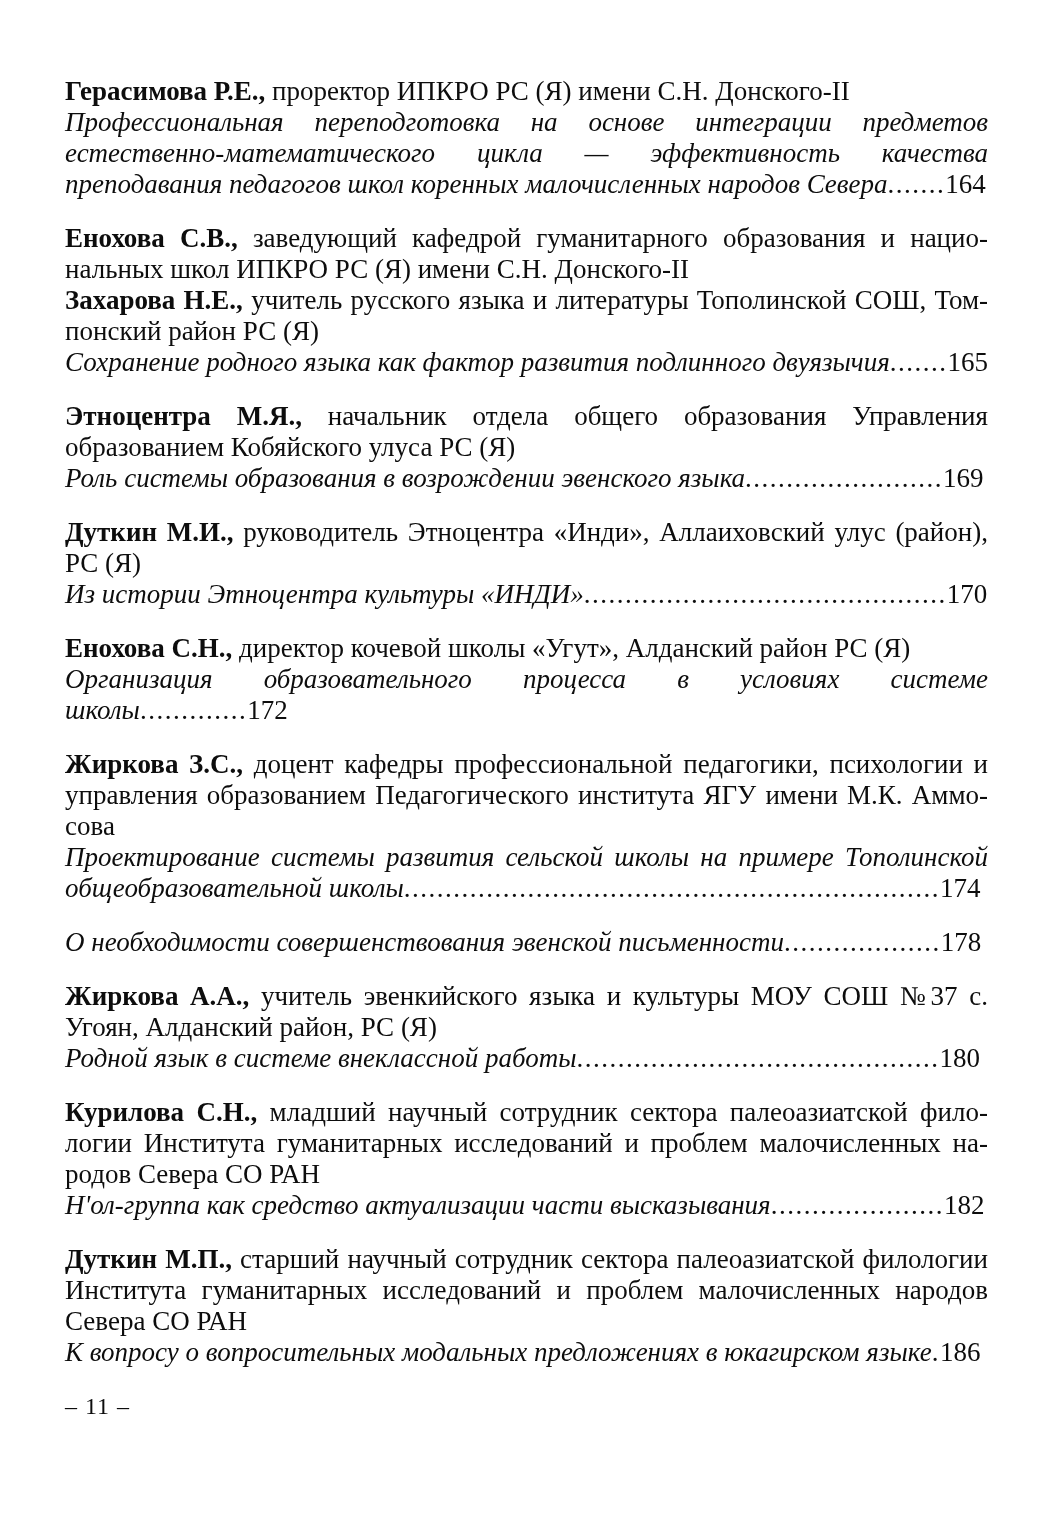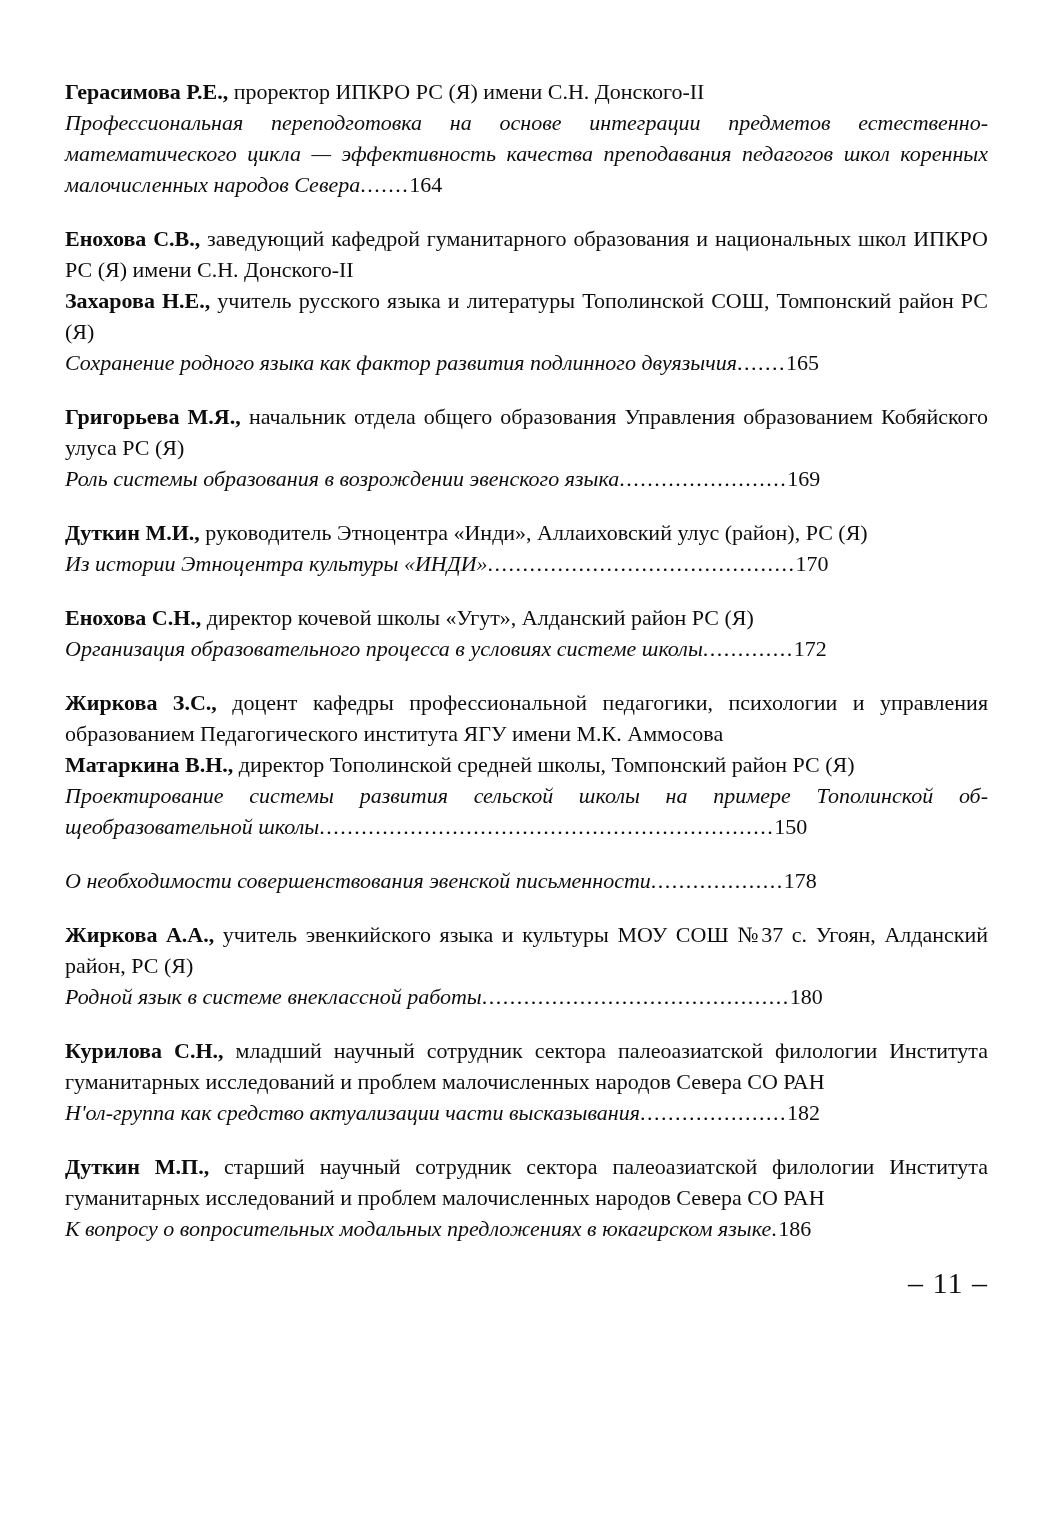--- a/index.html
+++ b/index.html
@@ -10,32 +10,32 @@
     color: #0d0d0d;
     overflow: hidden;
   }
   .page {
     position: absolute;
     left: 65px; top: 76px;
     width: 923px;
   }
   .entry { margin-bottom: 23px; }
   .author-line, .title-line {
-    font-size: 22px;
+    font-size: 27px;
     line-height: 31px;
     text-align: justify;
   }
   .author-name { font-weight: 700; }
   .title-line { font-style: italic; font-family: Liberation Serif, serif; }
   .dots, .page-num { font-style: normal; }
   .dots { letter-spacing: 1.5px; }
   .page-footer {
     margin-top: 5px;
-    text-align: right;
-    font-size: 30px;
+    text-align: left;
+    font-size: 24px;
     line-height: 31px;
     letter-spacing: 1px;
   }
 </style>
 </head>
 <body>
 
 <main class="page">
   <section id="toc-list">
   <article class="entry">
@@ -47,42 +47,41 @@
   <article class="entry">
 
   <p class="author-line"><b class="author-name">Енохова С.В.,</b><span class="author-role"> заведующий кафедрой гуманитарного образования и нацио­нальных школ ИПКРО РС (Я) имени С.Н. Донского-II</span></p>
 
   <p class="author-line"><b class="author-name">Захарова Н.Е.,</b><span class="author-role"> учитель русского языка и литературы Тополинской СОШ, Том­понский район РС (Я)</span></p>
 <p class="title-line"><span class="title-text">Сохранение родного языка как фактор развития подлинного двуязычия</span><span class="dots">.......</span><span class="page-num">165</span></p>
   </article>
 
   <article class="entry">
 
-  <p class="author-line"><b class="author-name">Григорьева М.Я.,</b><span class="author-role"> начальник отдела общего образования Управления образова­нием Кобяйского улуса РС (Я)</span></p>
+  <p class="author-line"><b class="author-name">Этноцентра М.Я.,</b><span class="author-role"> начальник отдела общего образования Управления образова­нием Кобяйского улуса РС (Я)</span></p>
 <p class="title-line"><span class="title-text">Роль системы образования в возрождении эвенского языка</span><span class="dots">........................</span><span class="page-num">169</span></p>
   </article>
 
   <article class="entry">
 
   <p class="author-line"><b class="author-name">Дуткин М.И.,</b><span class="author-role"> руководитель Этноцентра «Инди», Аллаиховский улус (район), РС (Я)</span></p>
 <p class="title-line"><span class="title-text">Из истории Этноцентра культуры «ИНДИ»</span><span class="dots">............................................</span><span class="page-num">170</span></p>
   </article>
 
   <article class="entry">
 
   <p class="author-line"><b class="author-name">Енохова С.Н.,</b><span class="author-role"> директор кочевой школы «Угут», Алданский район РС (Я)</span></p>
 <p class="title-line"><span class="title-text">Организация образовательного процесса в условиях системе школы</span><span class="dots">.............</span><span class="page-num">172</span></p>
   </article>
 
   <article class="entry">
 
   <p class="author-line"><b class="author-name">Жиркова З.С.,</b><span class="author-role"> доцент кафедры профессиональной педагогики, психологии и управления образованием Педагогического института ЯГУ имени М.К. Аммо­сова</span></p>
 
-  <p class="author-line"><b class="author-name">Матаркина В.Н.,</b><span class="author-role"> директор Тополинской средней школы, Томпонский район РС (Я)</span></p>
-<p class="title-line"><span class="title-text">Проектирование системы развития сельской школы на примере Тополинской об­щеобразовательной школы</span><span class="dots">.................................................................</span><span class="page-num">150</span></p>
+<p class="title-line"><span class="title-text">Проектирование системы развития сельской школы на примере Тополинской об­щеобразовательной школы</span><span class="dots">.................................................................</span><span class="page-num">174</span></p>
   </article>
 
   <article class="entry">
 
 <p class="title-line"><span class="title-text">О необходимости совершенствования эвенской письменности</span><span class="dots">...................</span><span class="page-num">178</span></p>
   </article>
 
   <article class="entry">
 
   <p class="author-line"><b class="author-name">Жиркова А.А.,</b><span class="author-role"> учитель эвенкийского языка и культуры МОУ СОШ №37 с. Угоян, Алданский район, РС (Я)</span></p>

